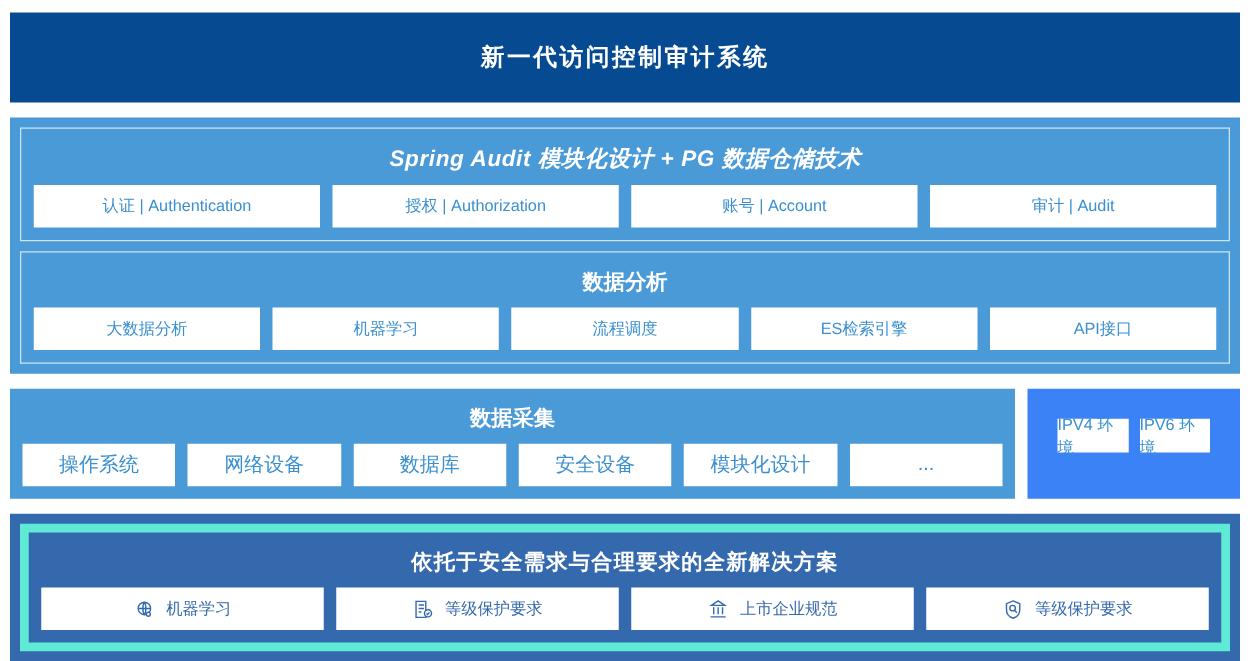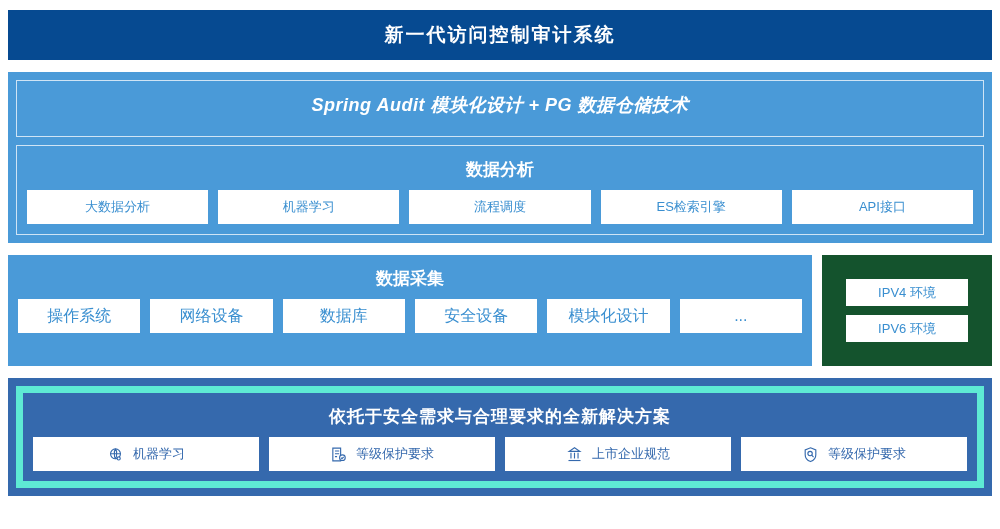--- a/index.html
+++ b/index.html
@@ -17,21 +17,21 @@
     position: relative;
     width: 1000px;
     height: 529px;
     box-sizing: border-box;
     padding: 10px 8px 8px 8px;
     background: #ffffff;
   }
 
   
   .header-banner {
-    height: 50px;
+    height: 72px;
     background: #064a91;
     display: flex;
     align-items: center;
     justify-content: center;
   }
   .header-title {
     color: #ffffff;
     font-size: 19px;
     font-weight: bold;
     letter-spacing: 2px;
@@ -92,25 +92,25 @@
   }
   .collect-main {
     flex: 1 1 auto;
     background: #4a9ad8;
     padding: 8px 10px 10px 10px;
     box-sizing: border-box;
   }
   .collect-side {
     width: 170px;
     flex: 0 0 170px;
-    background: #14532d;
+    background: #3b82f6;
     padding: 24px;
     box-sizing: border-box;
     display: flex;
-    flex-direction: column;
+    flex-direction: row;
     justify-content: center;
     gap: 9px;
   }
   .side-chip {
     background: #ffffff;
     color: #3a8fd0;
     font-size: 13px;
     height: 27px;
     display: flex;
     align-items: center;
@@ -163,20 +163,34 @@
 <div class="page">
 
   <div class="header-banner">
     <div class="header-title">新一代访问控制审计系统</div>
   </div>
 
   <div class="stack-top">
 
     <div class="group-box">
       <div class="group-title italic-title">Spring Audit 模块化设计 + PG 数据仓储技术</div>
+      <div class="chip-row">
+        <div class="chip">
+          <span>认证 | Authentication</span>
+        </div>
+        <div class="chip">
+          <span>授权 | Authorization</span>
+        </div>
+        <div class="chip">
+          <span>账号 | Account</span>
+        </div>
+        <div class="chip">
+          <span>审计 | Audit</span>
+        </div>
+      </div>
     </div>
 
     <div class="group-box">
       <div class="group-title">数据分析</div>
       <div class="chip-row">
         <div class="chip">
           <span>大数据分析</span>
         </div>
         <div class="chip">
           <span>机器学习</span>

